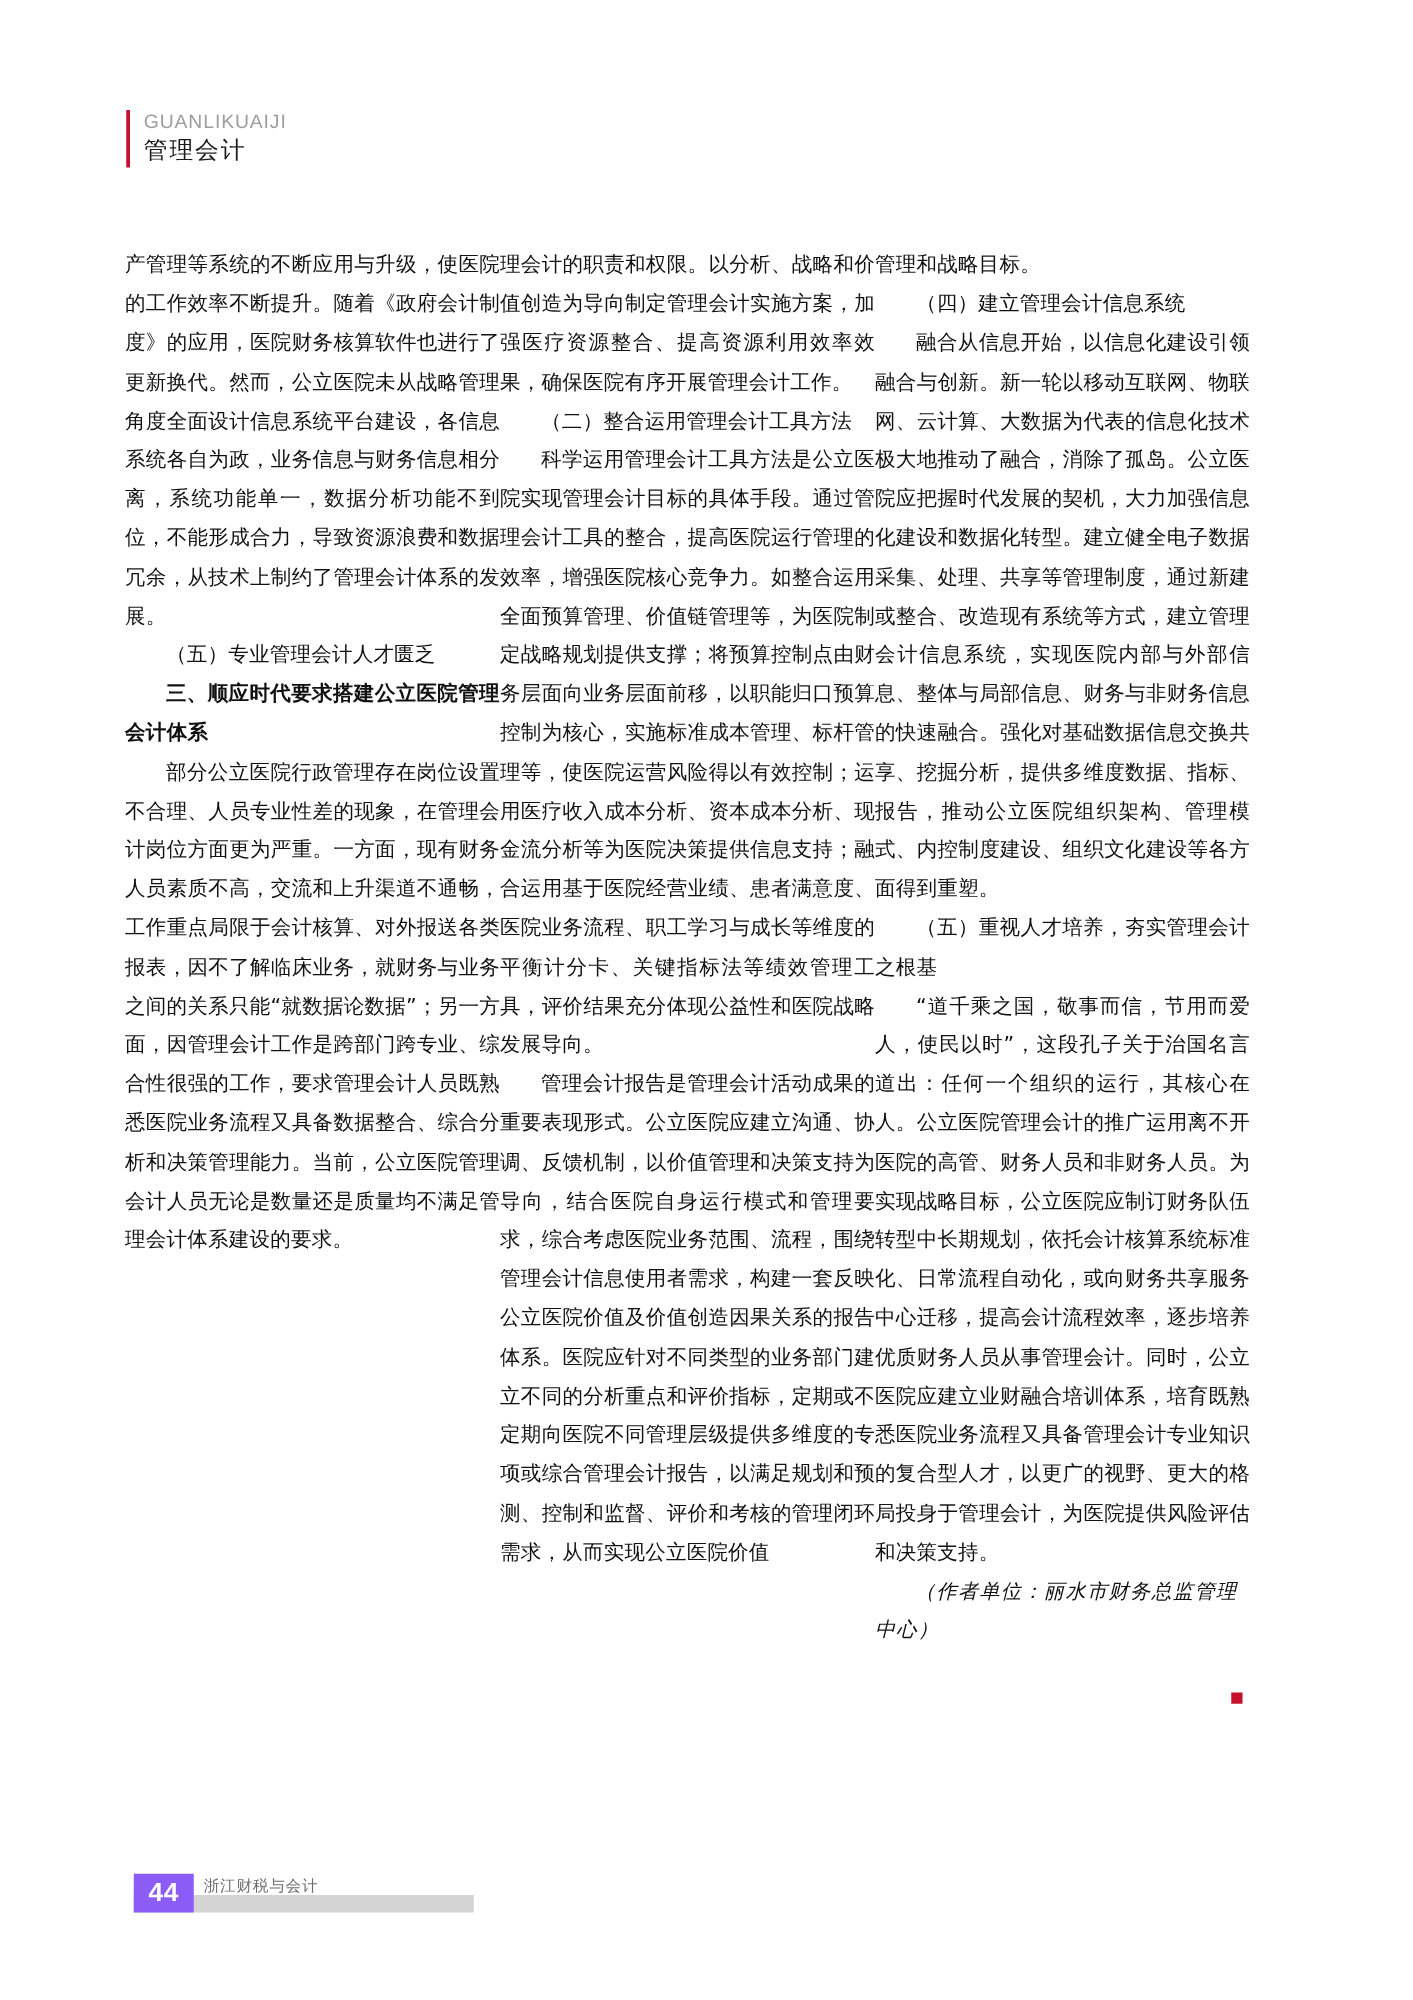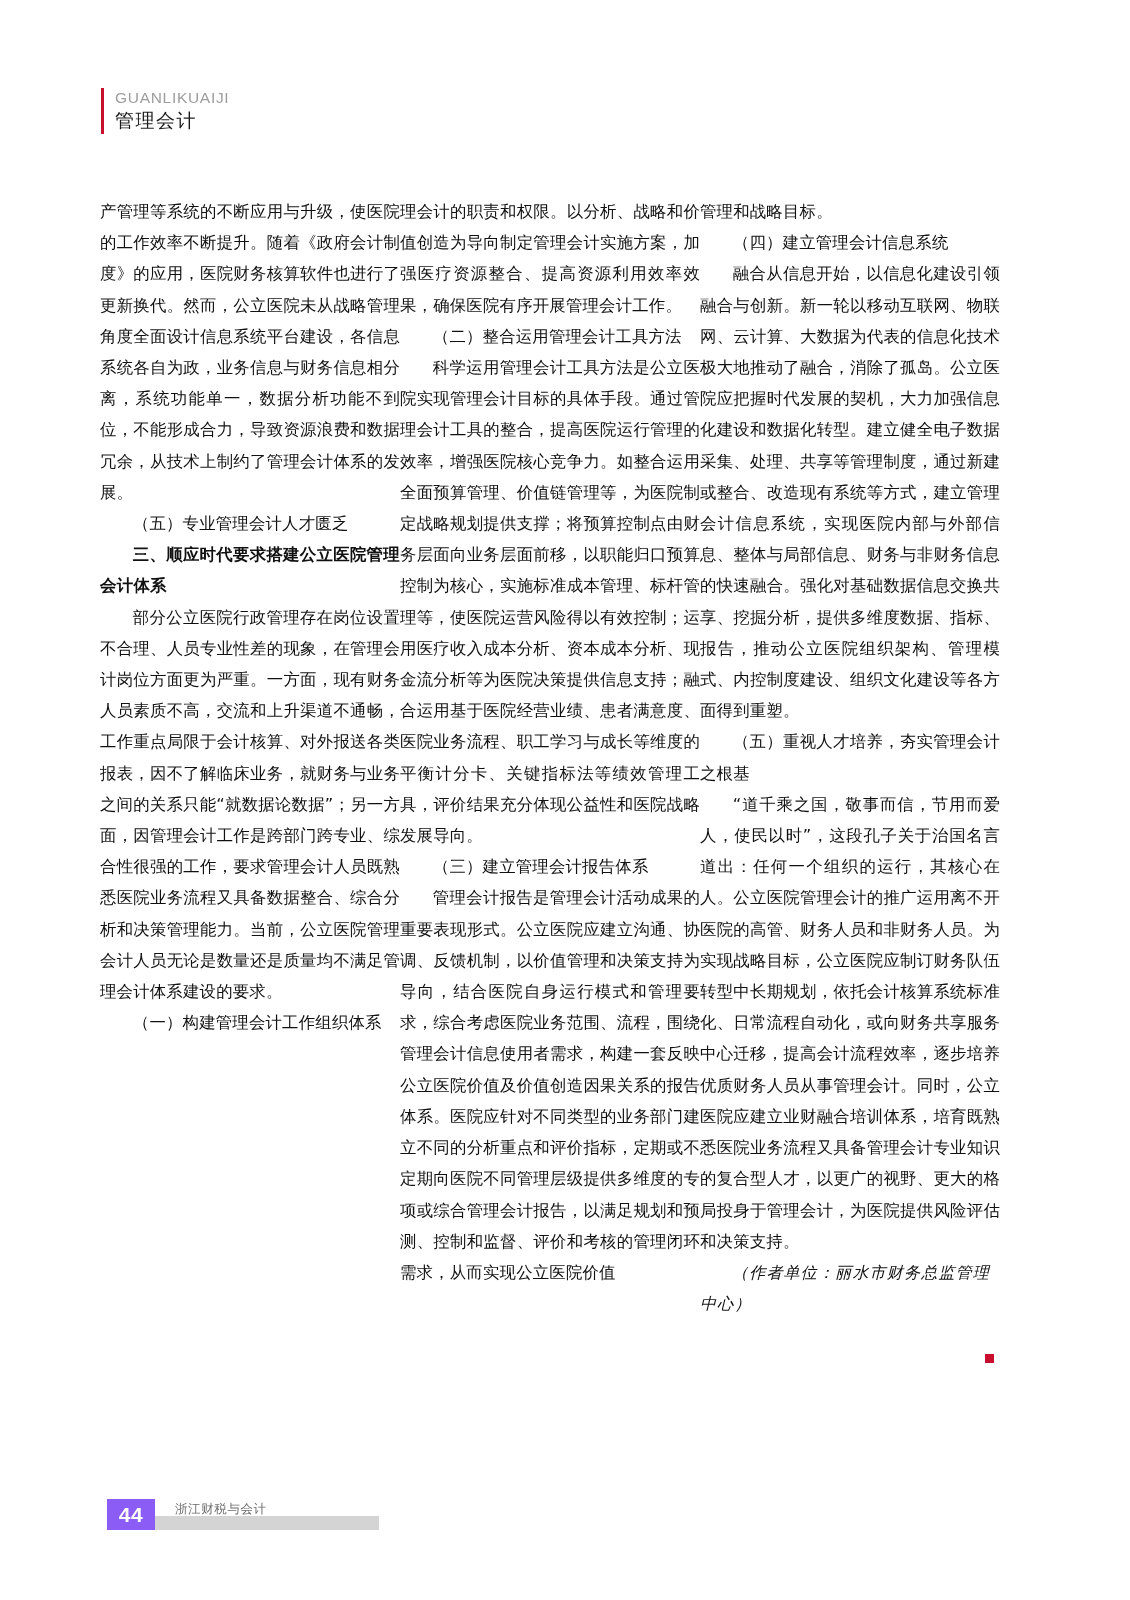--- a/index.html
+++ b/index.html
@@ -140,21 +140,21 @@
   .footer-pagenum {
     font-family: "Liberation Sans", sans-serif;
     font-weight: bold;
     font-size: 21px;
     color: #ffffff;
     letter-spacing: 0.5px;
   }
   .footer-journal {
     position: relative;
     z-index: 2;
-    margin-left: 20px;
+    margin-left: 8px;
     align-self: flex-start;
     margin-top: 2px;
     font-family: "DejaVu Sans", sans-serif;
     font-size: 12.5px;
     letter-spacing: 0.6px;
     color: #6d6d6d;
   }
 </style>
 </head>
 <body>
@@ -168,28 +168,26 @@
       <div class="runhead-cn">管理会计</div>
     </div>
   </div>
 
   <div class="columns">
     <div class="col">
       <p class="para">产管理等系统的不断应用与升级，使医院的工作效率不断提升。随着《政府会计制度》的应用，医院财务核算软件也进行了更新换代。然而，公立医院未从战略管理角度全面设计信息系统平台建设，各信息系统各自为政，业务信息与财务信息相分离，系统功能单一，数据分析功能不到位，不能形成合力，导致资源浪费和数据冗余，从技术上制约了管理会计体系的发展。</p>
       <p class="para indent">（五）专业管理会计人才匮乏</p>
       <p class="para h2">三、顺应时代要求搭建公立医院管理会计体系</p>
       <p class="para indent">部分公立医院行政管理存在岗位设置不合理、人员专业性差的现象，在管理会计岗位方面更为严重。一方面，现有财务人员素质不高，交流和上升渠道不通畅，工作重点局限于会计核算、对外报送各类报表，因不了解临床业务，就财务与业务之间的关系只能“就数据论数据”；另一方面，因管理会计工作是跨部门跨专业、综合性很强的工作，要求管理会计人员既熟悉医院业务流程又具备数据整合、综合分析和决策管理能力。当前，公立医院管理会计人员无论是数量还是质量均不满足管理会计体系建设的要求。</p>
-      <p class="para indent">（一）构建管理会计工作组织体系</p>
     </div>
 
     <div class="col">
       <p class="para">理会计的职责和权限。以分析、战略和价值创造为导向制定管理会计实施方案，加强医疗资源整合、提高资源利用效率效果，确保医院有序开展管理会计工作。</p>
       <p class="para indent">（二）整合运用管理会计工具方法</p>
       <p class="para indent">科学运用管理会计工具方法是公立医院实现管理会计目标的具体手段。通过管理会计工具的整合，提高医院运行管理的效率，增强医院核心竞争力。如整合运用全面预算管理、价值链管理等，为医院制定战略规划提供支撑；将预算控制点由财务层面向业务层面前移，以职能归口预算控制为核心，实施标准成本管理、标杆管理等，使医院运营风险得以有效控制；运用医疗收入成本分析、资本成本分析、现金流分析等为医院决策提供信息支持；融合运用基于医院经营业绩、患者满意度、医院业务流程、职工学习与成长等维度的平衡计分卡、关键指标法等绩效管理工具，评价结果充分体现公益性和医院战略发展导向。</p>
-      <p class="para indent">（三）建立管理会计报告体系</p>
       <p class="para indent">管理会计报告是管理会计活动成果的重要表现形式。公立医院应建立沟通、协调、反馈机制，以价值管理和决策支持为导向，结合医院自身运行模式和管理要求，综合考虑医院业务范围、流程，围绕管理会计信息使用者需求，构建一套反映公立医院价值及价值创造因果关系的报告体系。医院应针对不同类型的业务部门建立不同的分析重点和评价指标，定期或不定期向医院不同管理层级提供多维度的专项或综合管理会计报告，以满足规划和预测、控制和监督、评价和考核的管理闭环需求，从而实现公立医院价值</p>
     </div>
 
     <div class="col">
       <p class="para">管理和战略目标。</p>
       <p class="para indent">（四）建立管理会计信息系统</p>
       <p class="para indent">融合从信息开始，以信息化建设引领融合与创新。新一轮以移动互联网、物联网、云计算、大数据为代表的信息化技术极大地推动了融合，消除了孤岛。公立医院应把握时代发展的契机，大力加强信息化建设和数据化转型。建立健全电子数据采集、处理、共享等管理制度，通过新建或整合、改造现有系统等方式，建立管理会计信息系统，实现医院内部与外部信息、整体与局部信息、财务与非财务信息的快速融合。强化对基础数据信息交换共享、挖掘分析，提供多维度数据、指标、报告，推动公立医院组织架构、管理模式、内控制度建设、组织文化建设等各方面得到重塑。</p>
       <p class="para indent">（五）重视人才培养，夯实管理会计之根基</p>
       <p class="para indent">“道千乘之国，敬事而信，节用而爱人，使民以时”，这段孔子关于治国名言道出：任何一个组织的运行，其核心在人。公立医院管理会计的推广运用离不开医院的高管、财务人员和非财务人员。为实现战略目标，公立医院应制订财务队伍转型中长期规划，依托会计核算系统标准化、日常流程自动化，或向财务共享服务中心迁移，提高会计流程效率，逐步培养优质财务人员从事管理会计。同时，公立医院应建立业财融合培训体系，培育既熟悉医院业务流程又具备管理会计专业知识的复合型人才，以更广的视野、更大的格局投身于管理会计，为医院提供风险评估和决策支持。</p>
       <p class="sig">（作者单位：丽水市财务总监管理中心）</p>

